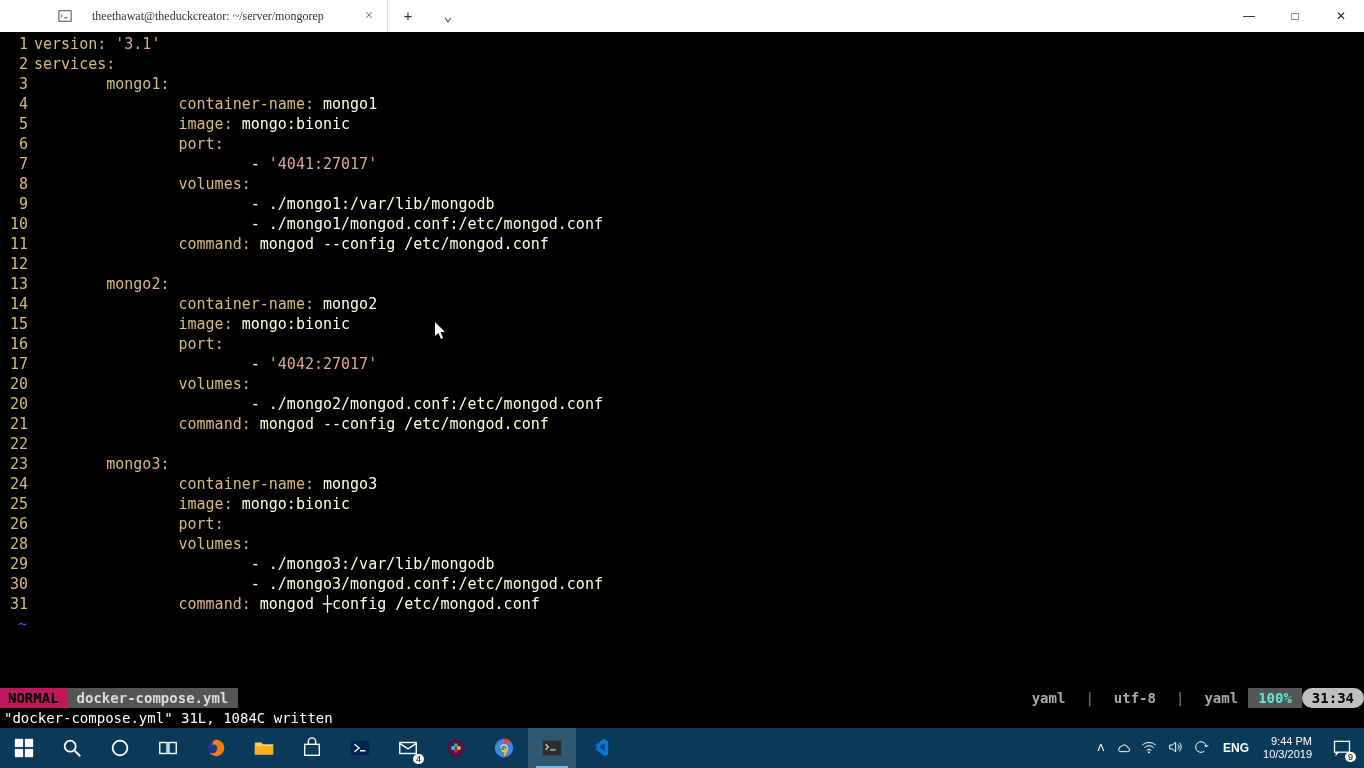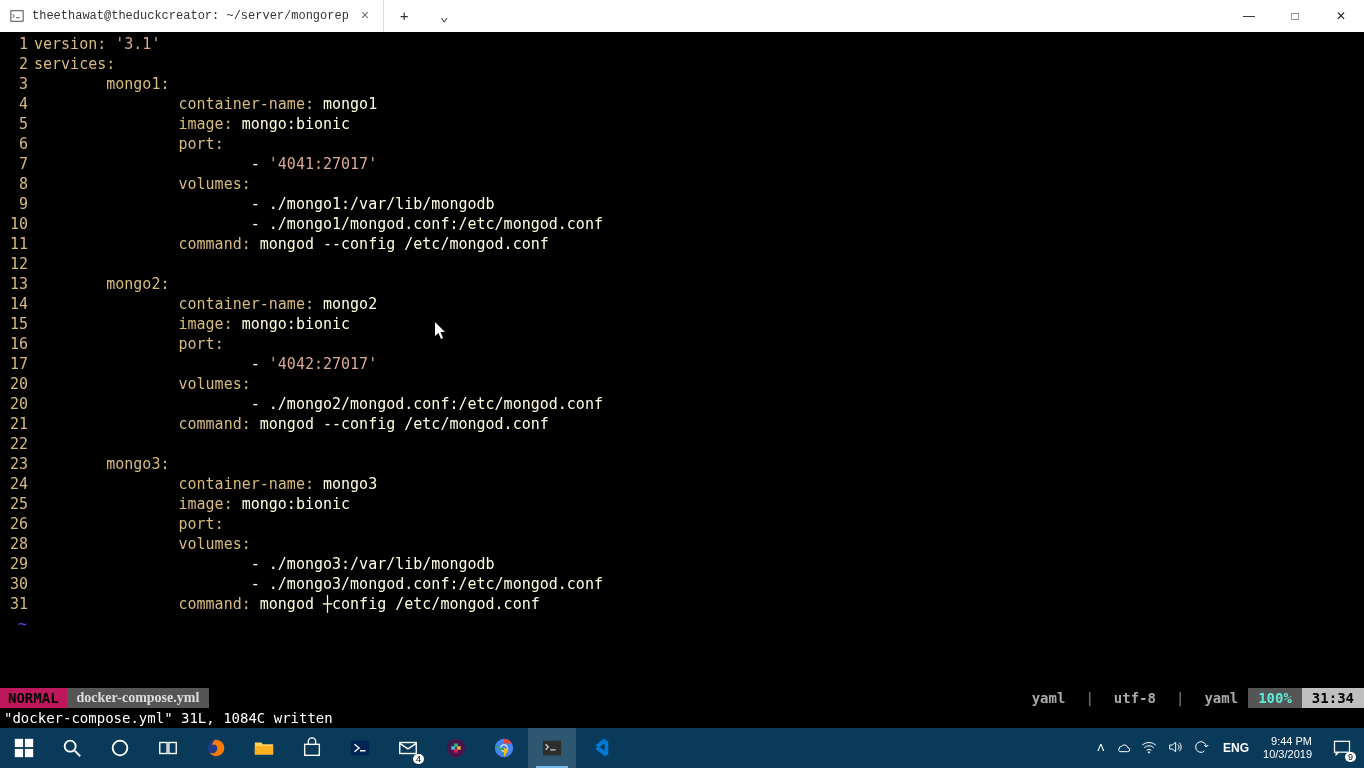--- a/index.html
+++ b/index.html
@@ -1,21 +1,21 @@
 <!DOCTYPE html>
 <html><head>
 <meta charset="utf-8">
 <style>
 * { margin: 0; padding: 0; box-sizing: border-box; }
 html, body { width: 1364px; height: 768px; overflow: hidden; font-family: Consolas, monospace; }
 body { display: flex; flex-direction: column; background: #000; }
 
 
 .titlebar { height: 32px; background: #fff; display: flex; align-items: stretch; }
-.tab { display: flex; align-items: center; gap: 8px; padding: 0 10px; border-right: 1px solid #ddd; min-width: 340px; font-size: 12px; color: #333; font-family: Liberation Mono, monospace; }
+.tab { display: flex; align-items: center; gap: 20px; padding: 0 10px; border-right: 1px solid #ddd; min-width: 340px; font-size: 12px; color: #333; font-family: Liberation Serif, serif; margin-left: 48px; }
 .tab-icon { width: 14px; height: 14px; display: inline-flex; align-items: center; justify-content: center; font-size: 12px; }
 .tab-close { margin-left: auto; font-size: 14px; color: #666; cursor: pointer; padding: 0 4px; }
 .titlebar-buttons { margin-left: auto; display: flex; }
 .titlebar-btn { width: 46px; display: flex; align-items: center; justify-content: center; font-family: "Segoe UI", sans-serif; font-size: 12px; color: #222; }
 .newtab, .dropdown-chevron { width: 40px; display: flex; align-items: center; justify-content: center; font-size: 14px; color: #333; }
 
 
 .editor { flex: 1; background: #000; color: #ccc; font-size: 15px; line-height: 20px; padding-top: 2px; position: relative; }
 .line { display: flex; white-space: pre; }
 .ln { width: 34px; text-align: right; color: #d7ba7d; padding-right: 6px; user-select: none; }
@@ -30,26 +30,26 @@
 .dash { color: #ffffe0; }
 .cmd { color: #ffffe0; }
 
 
 .cursor-mouse { position: absolute; left: 435px; top: 290px; width: 12px; height: 18px; pointer-events: none; }
 .cursor-mouse svg { width: 12px; height: 18px; fill: #fff; }
 
 
 .status1 { height: 20px; background: #000; display: flex; align-items: center; font-size: 14px; font-weight: bold; }
 .mode { background: #be185d; color: #000; padding: 0 8px; height: 100%; display: flex; align-items: center; }
-.filename-status { background: #555; color: #ddd; padding: 0 10px; height: 100%; display: flex; align-items: center; font-family: Liberation Serif, serif; }
+.filename-status { background: #555; color: #ddd; padding: 0 10px; height: 100%; display: flex; align-items: center; }
 .status-right { margin-left: auto; display: flex; height: 100%; }
 .status-seg { padding: 0 10px; color: #aaa; display: flex; align-items: center; }
 .status-sep { color: #666; }
 .status-pct { background: #555; color: #5eead4; padding: 0 10px; display: flex; align-items: center; }
-.status-pos { background: #bfbfbf; color: #000; padding: 0 10px; display: flex; align-items: center; }
+.status-pos { background: #bfbfbf; color: #000; padding: 0 10px; display: flex; align-items: center; border-radius: 10px; }
 
 .status2 { height: 20px; background: #000; color: #fff; font-size: 14px; padding-left: 4px; display: flex; align-items: center; }
 
 
 .taskbar { height: 40px; background: #0a3a5a; display: flex; align-items: center; color: #fff; font-family: "Segoe UI", sans-serif; font-size: 12px; }
 .task-icon { width: 48px; height: 40px; display: flex; align-items: center; justify-content: center; position: relative; }
 .task-icon.active { background: rgba(255,255,255,0.15); }
 .task-icon.active::after { content: ""; position: absolute; bottom: 0; left: 8px; right: 8px; height: 2px; background: #76b9ed; }
 .task-icon svg, .task-icon .glyph { width: 22px; height: 22px; }
 .task-right { margin-left: auto; display: flex; align-items: center; height: 100%; }

